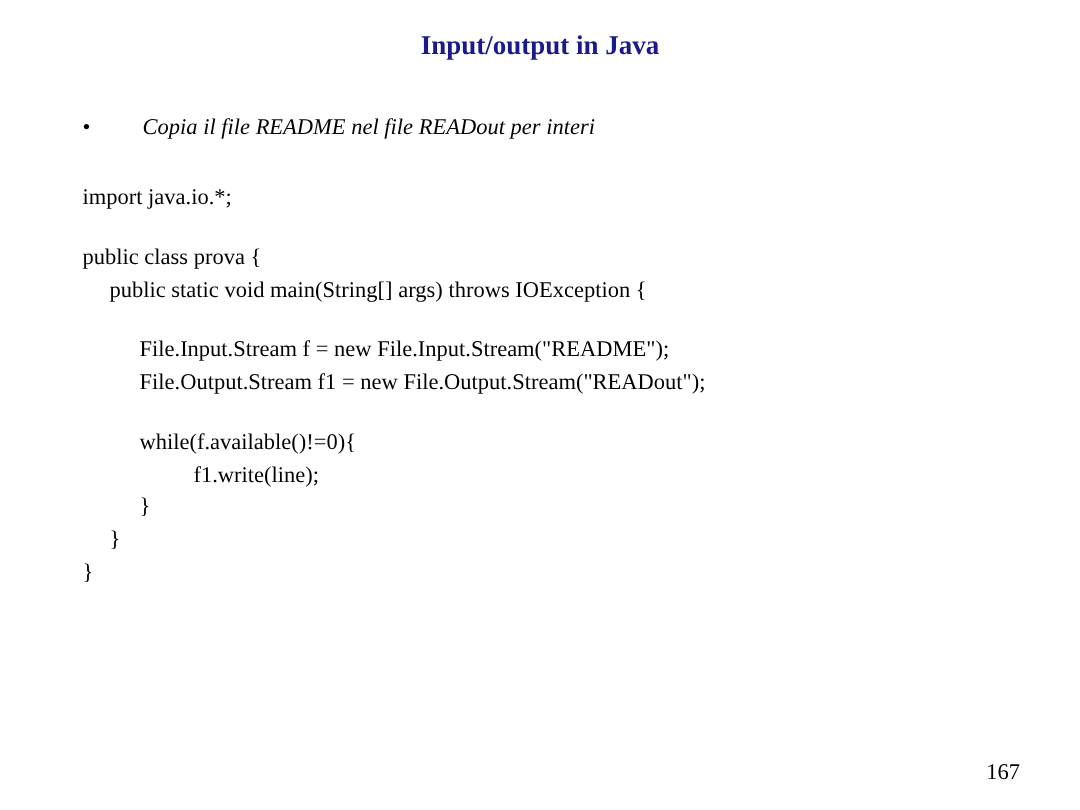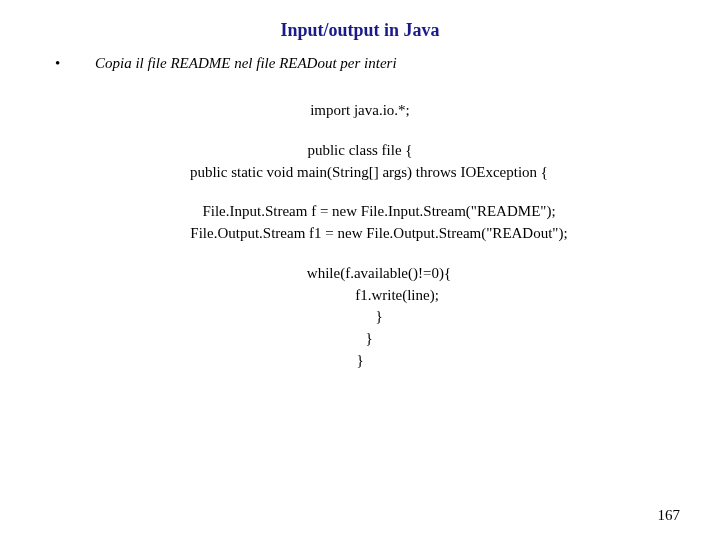--- a/index.html
+++ b/index.html
@@ -13,40 +13,39 @@
       position: relative;
     }
     .slide {
       padding: 20px 55px 0 55px;
     }
     .title {
       text-align: center;
       font-weight: bold;
       color: #1a1a8a;
       font-size: 18px;
-      margin-bottom: 14px;
+      margin-bottom: 36px;
     }
     .bullet-row {
       display: flex;
       align-items: flex-start;
       margin-bottom: 28px;
       font-size: 15px;
     }
     .bullet {
       width: 40px;
       flex-shrink: 0;
     }
     .bullet-text {
       flex: 1;
       font-style: italic;
     }
     .code-block {
       font-size: 15px;
       line-height: 1.45;
-      text-align: center;
     }
     .code-line {
       white-space: pre;
     }
     .indent1 { padding-left: 18px; }
     .indent2 { padding-left: 38px; }
     .indent3 { padding-left: 74px; }
     .page-num {
       position: absolute;
       bottom: 16px;
@@ -64,21 +63,21 @@
   <div class="title">Input/output in Java</div>
 
   <div class="bullet-row">
     <div class="bullet">•</div>
     <div class="bullet-text">Copia il file README nel file READout per interi</div>
   </div>
 
   <div class="code-block">
     <div class="code-line">import java.io.*;</div>
     <div class="spacer"></div>
-    <div class="code-line">public class file {</div>
+    <div class="code-line">public class prova {</div>
     <div class="code-line indent1">public static void main(String[] args) throws IOException {</div>
     <div class="spacer"></div>
     <div class="code-line indent2">File.Input.Stream f = new File.Input.Stream("README");</div>
     <div class="code-line indent2">File.Output.Stream f1 = new File.Output.Stream("READout");</div>
     <div class="spacer"></div>
     <div class="code-line indent2">while(f.available()!=0){</div>
     <div class="code-line indent3">f1.write(line);</div>
     <div class="code-line indent2">}</div>
     <div class="code-line indent1">}</div>
     <div class="code-line">}</div>

